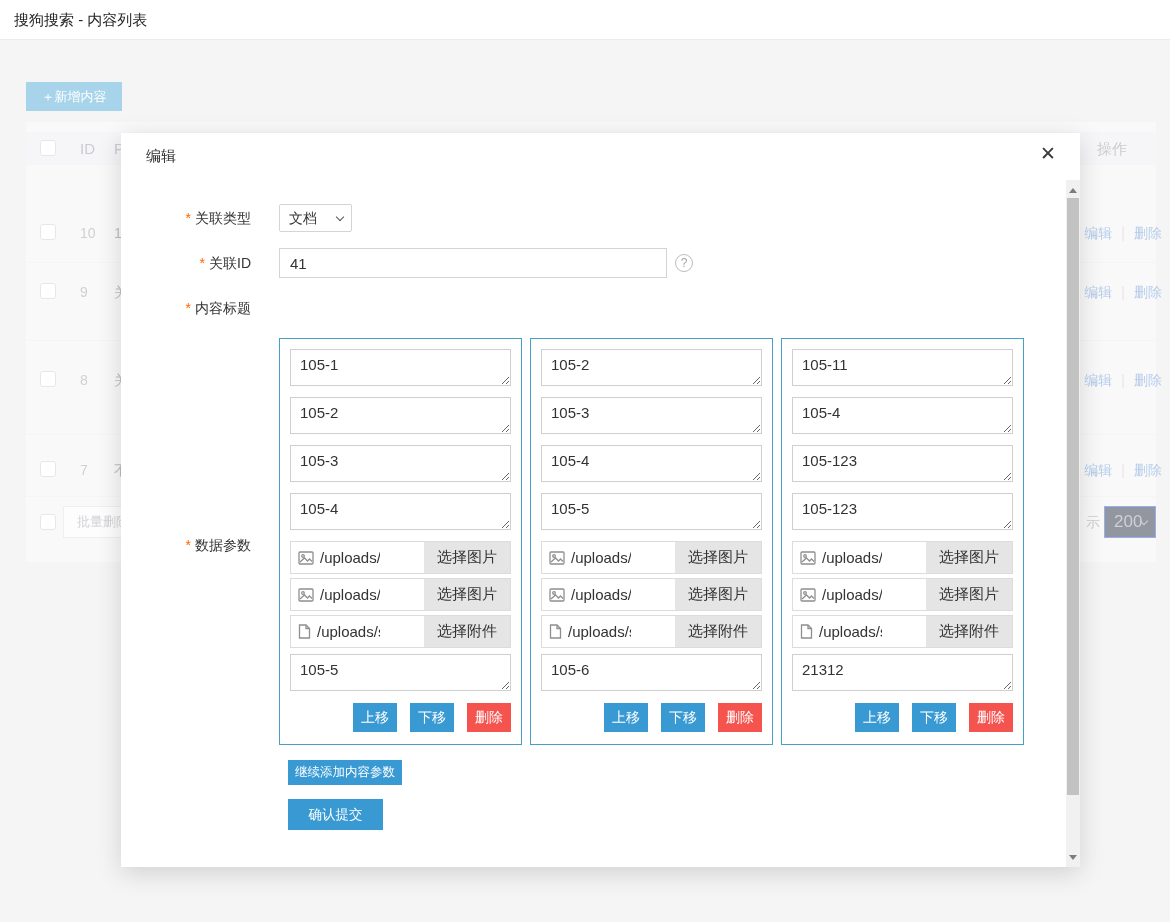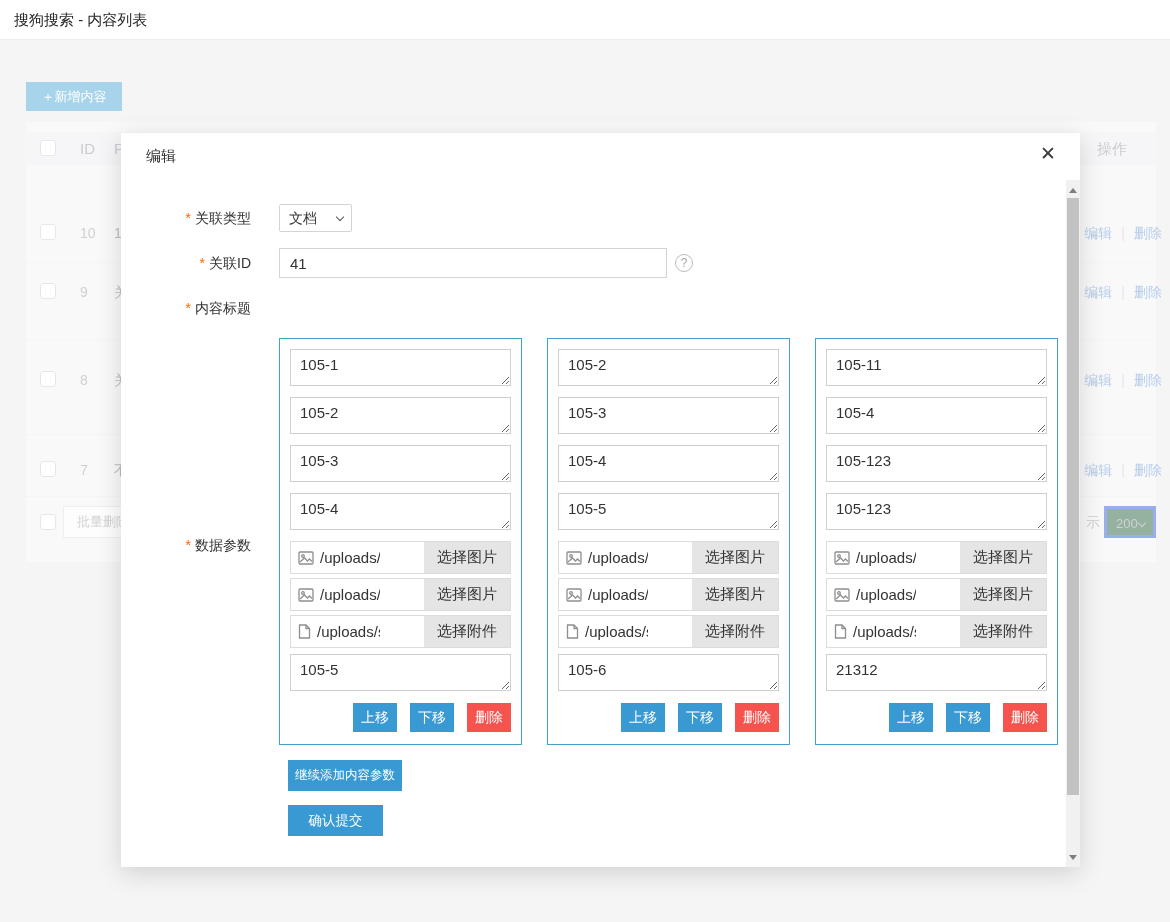--- a/index.html
+++ b/index.html
@@ -20,21 +20,21 @@
   .tcell { position:absolute; top:0; line-height:34px; font-size:14px; color:#97979f; }
   .hcell { color:#8d8d96; font-size:15px; }
   .c-id { left:54px; } .c-frag { left:88px; color:#6f6f76; }
   .ops { position:absolute; right:-6px; top:0; line-height:34px; font-size:14px; display:flex; gap:9px; }
   .ops .lnk { color:#5a8dd0; text-decoration:none; }
   .ops .dv { color:#c8c8ce; }
   .h-ops { position:absolute; right:29px; top:0; line-height:33px; }
   .sepline { position:absolute; left:0; width:100%; height:1px; background:#e9e9ed; }
   .batch-btn { position:absolute; left:37px; top:384px; width:112px; height:32px; background:#fbfbfc; border:1px solid #dcdcdf; color:#9a9aa2; font-size:13px; font-family:inherit; text-align:left; padding-left:13px; }
   .psize-frag { position:absolute; right:56px; top:384px; line-height:32px; font-size:14px; color:#8f8f97; }
-  .psize-box { position:absolute; right:0; top:384px; width:52px; height:32px; border:3px solid #1d4ed8; background:#14532d; color:#9a9aa2; font-size:13px; line-height:30px; padding-left:9px; }
+  .psize-box { position:absolute; right:0; top:384px; width:52px; height:32px; border:1px solid #1d4ed8; background:#0f172a; color:#9a9aa2; font-size:17px; line-height:30px; padding-left:9px; }
   .psize-box .chv { position:absolute; right:8px; top:11px; width:6px; height:6px; border-right:1.6px solid #9a9aa2; border-bottom:1.6px solid #9a9aa2; transform:rotate(45deg); }
 
   
   .overlay { position:absolute; top:40px; left:0; right:0; bottom:0; background:rgba(255,255,255,0.55); z-index:10; }
 
   
   .modal { position:absolute; left:121px; top:133px; width:959px; height:734px; background:#fff; z-index:20; box-shadow:0 6px 24px rgba(0,0,0,0.15); }
   .m-title { position:absolute; left:25px; top:14px; font-size:15px; color:#333; }
   .m-close { position:absolute; right:24px; top:11px; font-size:19px; color:#3a3a3a; background:none; border:none; cursor:pointer; line-height:1; font-family:inherit; }
   .m-body { position:absolute; top:47px; left:0; right:14px; bottom:0; overflow:hidden; }
@@ -44,35 +44,35 @@
   .flabel { width:105px; text-align:right; margin-right:28px; font-size:14px; color:#333; flex-shrink:0; line-height:30px; }
   .frow.top .flabel { line-height:20px; padding-top:6px; }
   .req { color:#f60; margin-right:4px; font-size:14px; }
   .sel-wrap { position:relative; display:inline-block; }
   .type-select { width:73px; height:28px; border:1px solid #d4d4d4; background:#fff; color:#333; font-size:14px; font-family:inherit; padding:0 20px 0 9px; appearance:none; -webkit-appearance:none; border-radius:2px; }
   .sel-wrap .chv2 { position:absolute; right:9px; top:10px; width:6px; height:6px; border-right:1.8px solid #555; border-bottom:1.8px solid #555; transform:rotate(45deg); pointer-events:none; }
   .txt-input { width:388px; height:30px; border:1px solid #d4d4d4; padding:0 10px; font-size:15px; color:#333; font-family:inherit; }
   .help-q { display:inline-flex; align-items:center; justify-content:center; width:18px; height:18px; border:1.5px solid #bdbdbd; border-radius:50%; color:#a5a5a5; font-size:12px; margin-left:8px; align-self:center; }
 
   
-  .pgroups { display:flex; gap:25px; }
+  .pgroups { display:flex; gap:8px; }
   .pgroup { width:243px; border:1px solid #46a0c8; padding:10px; background:#fff; }
   .pta { display:block; width:100%; height:37px; border:1px solid #cfcfcf; margin-bottom:11px; padding:6px 9px; font-size:15px; color:#333; font-family:inherit; resize:both; overflow:hidden; background:#fff; }
   .uprow { display:flex; align-items:center; height:33px; border:1px solid #dcdcdc; background:#fff; margin-bottom:4px; overflow:hidden; }
   .upicon { flex-shrink:0; margin:0 6px 0 7px; display:flex; }
   .uppath { flex:1; font-size:15px; color:#333; white-space:nowrap; overflow:hidden; }
   .upbtn { flex-shrink:0; width:86px; height:100%; background:#e5e5e5; border:none; color:#333; font-size:15px; font-family:inherit;margin-left:44px; }
   .pta.tail { margin-top:6px; margin-bottom:0; }
   .grow { display:flex; justify-content:flex-end; gap:13px; margin-top:12px; margin-bottom:2px; }
   .gbtn { width:44px; height:29px; border:none; color:#fff; font-size:14px; font-family:inherit; }
   .gbtn.blue { background:#3899d3; }
   .gbtn.red { background:#f4534e; }
 
   .foot-btn { display:block; border:none; color:#fff; background:#3899d3; font-family:inherit; text-align:center; }
-  .btn-addparam { width:114px; height:31px; font-size:12.5px; margin:8px 0 0 142px; }
+  .btn-addparam { width:114px; height:25px; font-size:12.5px; margin:8px 0 0 142px; }
   .btn-submit { width:95px; height:31px; font-size:13.5px; margin:14px 0 0 142px; }
 
   
   .msb { position:absolute; top:47px; right:0; bottom:0; width:14px; background:#f1f1f1; z-index:21; }
   .msb-up, .msb-down { position:absolute; left:0; width:14px; height:16px; display:flex; align-items:center; justify-content:center; }
   .msb-up { top:2px; } .msb-down { bottom:2px; }
   .tri-up { width:0; height:0; border-left:4px solid transparent; border-right:4px solid transparent; border-bottom:5px solid #7d7d7d; }
   .tri-down { width:0; height:0; border-left:4px solid transparent; border-right:4px solid transparent; border-top:5px solid #7d7d7d; }
   .msb-thumb { position:absolute; left:1px; top:18px; width:12px; height:597px; background:#c2c2c2; }
 

